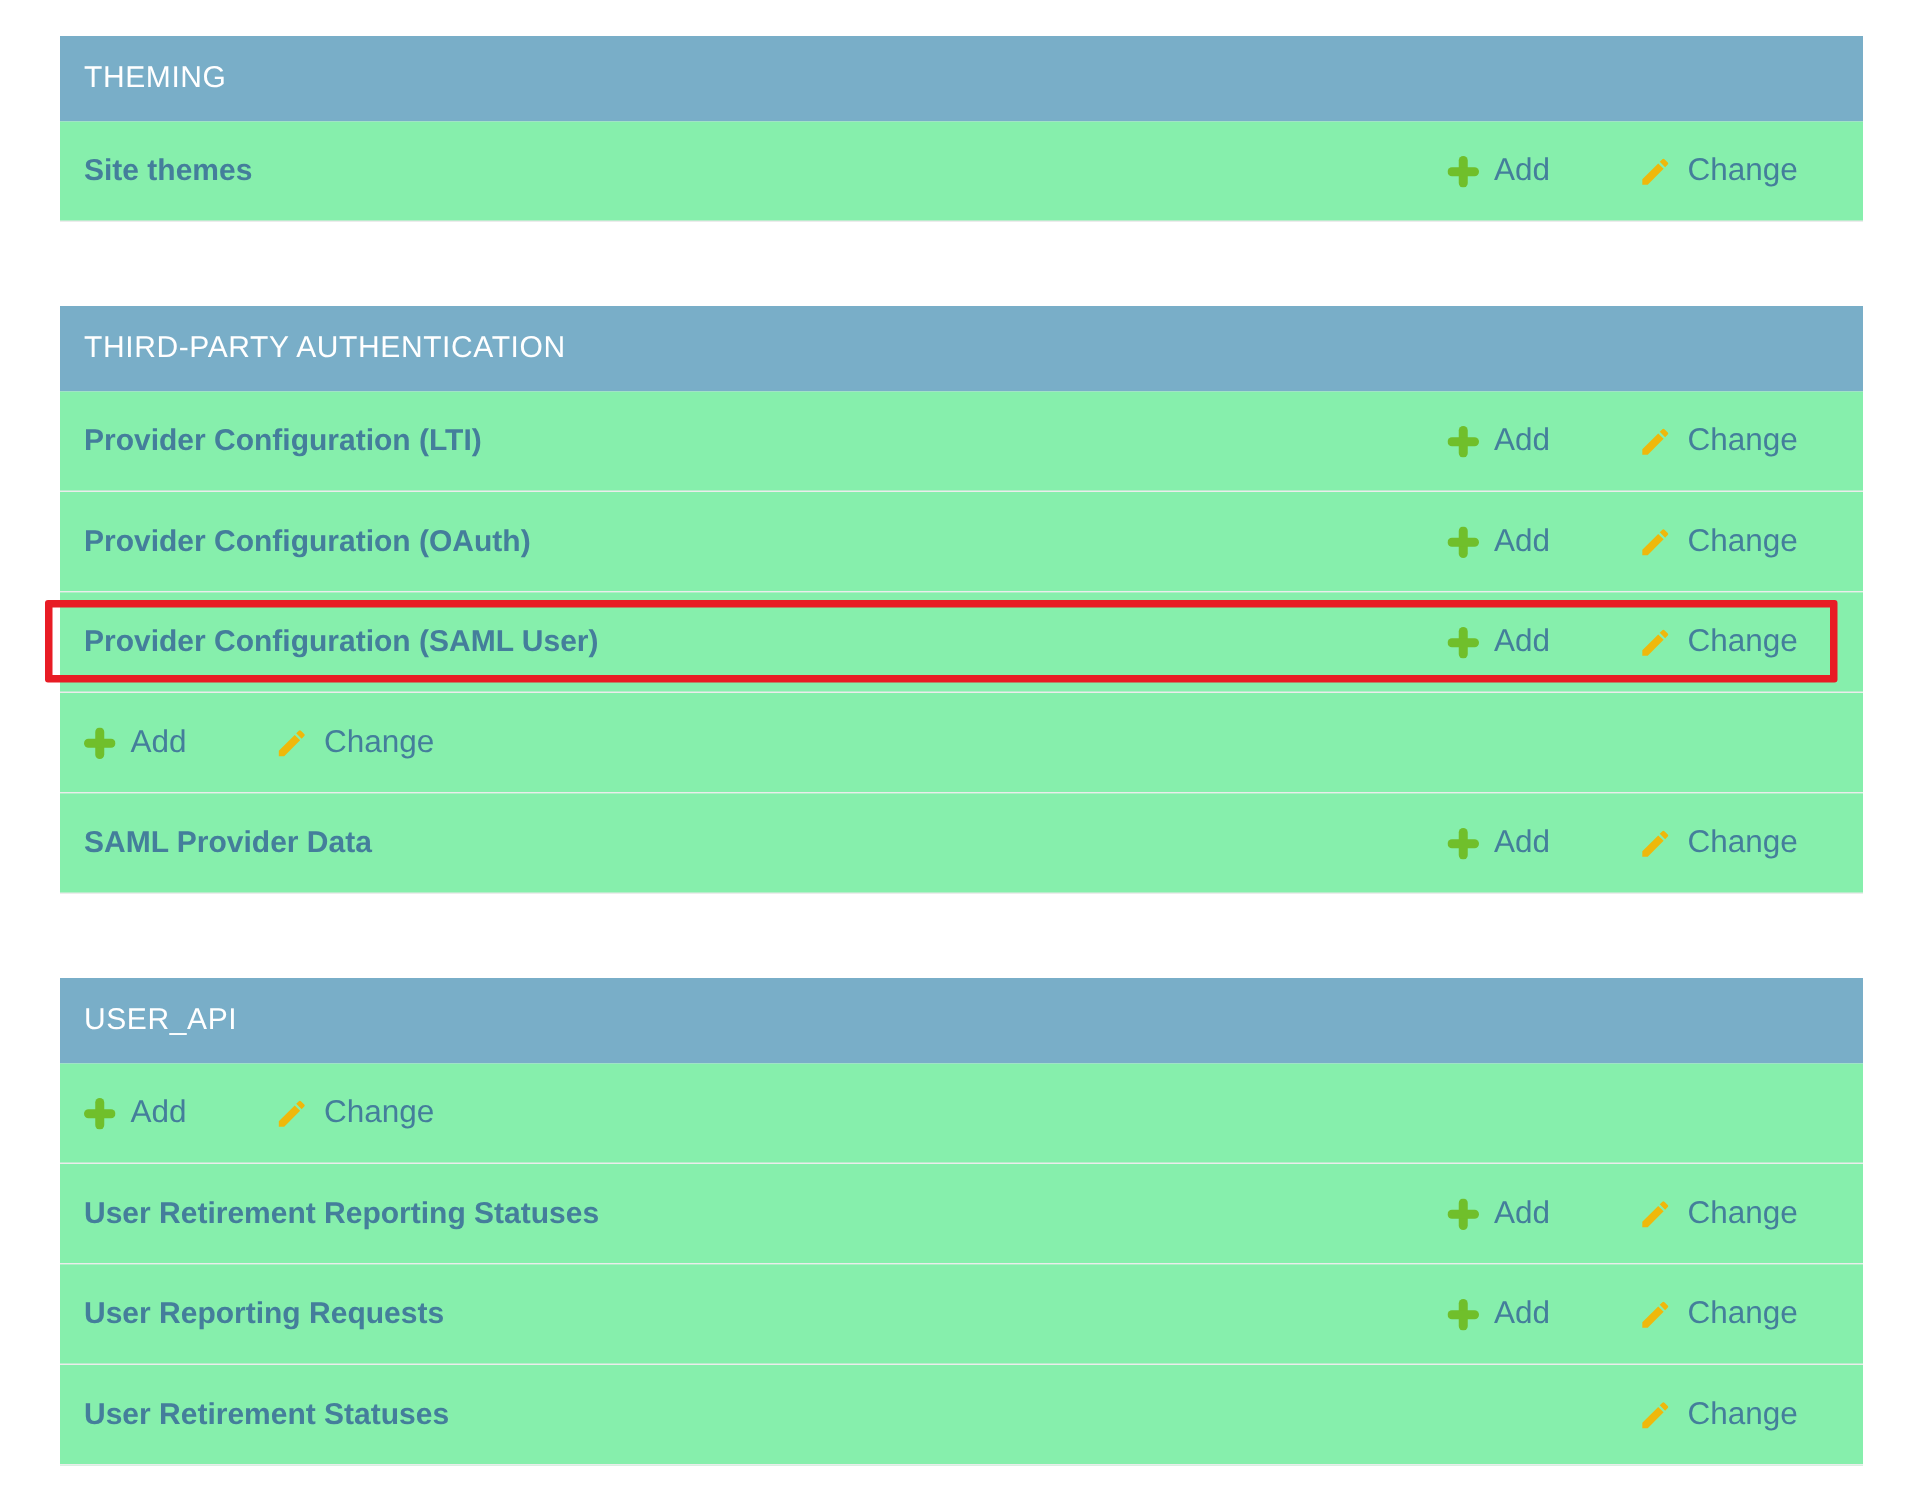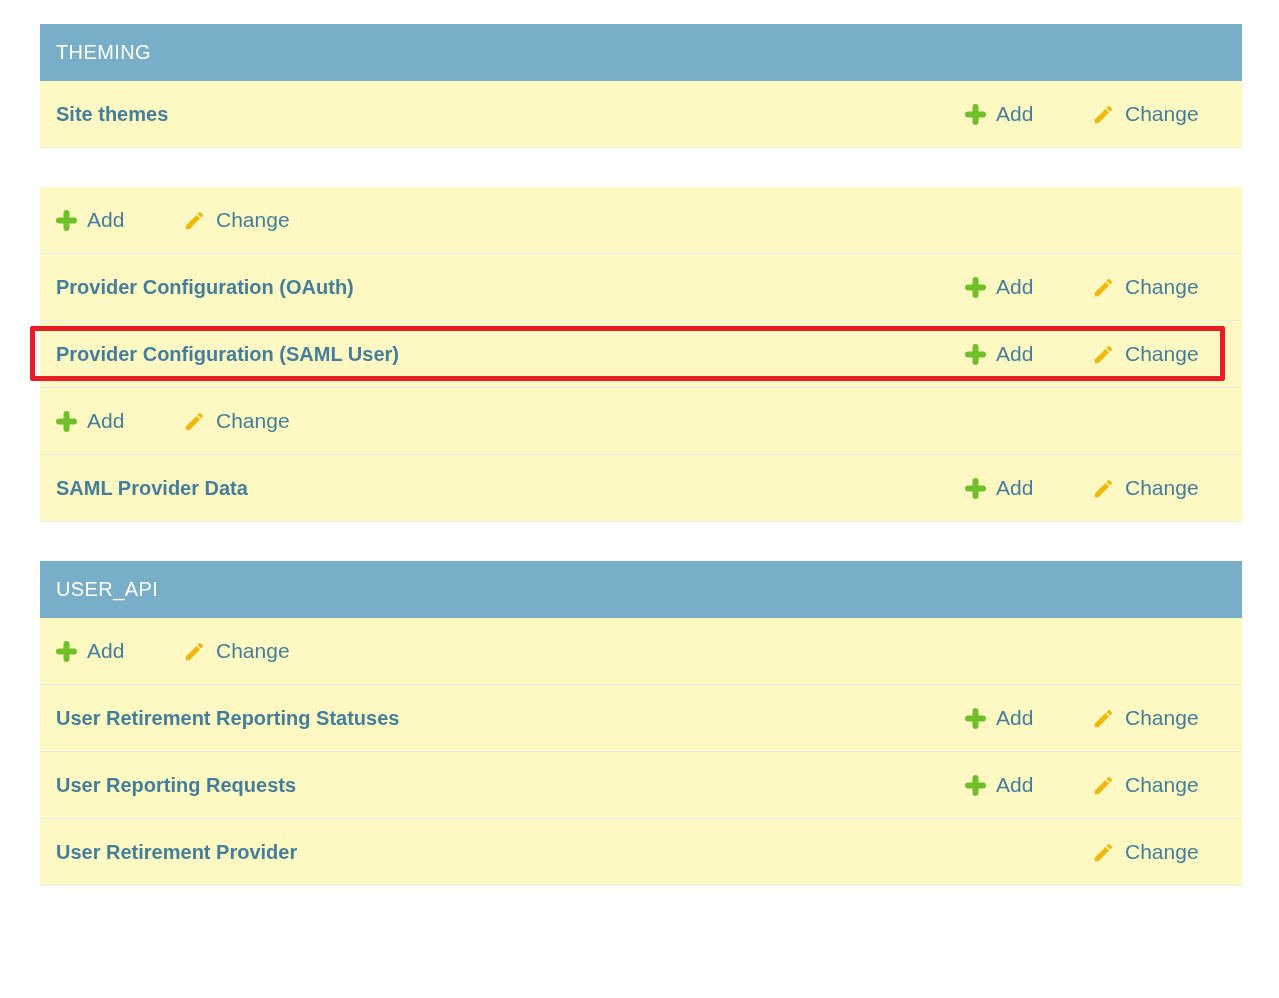--- a/index.html
+++ b/index.html
@@ -14,32 +14,32 @@
   }
   * { margin: 0; padding: 0; box-sizing: border-box; }
   html, body { background: var(--page-bg); }
   body {
     font-family: "Liberation Sans", "DejaVu Sans", sans-serif;
     width: 1279px; height: 998px; overflow: hidden;
   }
   .viewport { position: relative; width: 1279px; height: 998px; }
   .content { position: absolute; left: 40px; top: 24px; width: 1202px; }
 
-  section.module { margin-bottom: 39px; }
+  section.module { margin-bottom: 56px; }
   .module-header {
     height: 57px; background: var(--header-bg); color: var(--header-text);
     display: flex; align-items: center; padding-left: 16px;
     font-size: 20px; font-weight: 400; letter-spacing: 0.4px;
   }
   .row {
     position: relative; height: 67px;
     display: flex; align-items: center;
     padding: 0 32px 0 16px;
     border-bottom: 1px solid var(--divider);
-    background: #fef9c3;
+    background: #86efac;
   }
   a.model-link {
     flex: 1 1 auto;
     font-size: 20px; font-weight: 700;
     color: var(--link); text-decoration: none;
     white-space: nowrap; overflow: hidden;
   }
   .action-cell { display: flex; align-items: center; flex: 0 0 auto; }
   .action-cell.add-cell { width: 127px; }
   .action-cell.change-cell { width: 118px; }
@@ -87,22 +87,24 @@
             <path fill="#efb80b" d="M20.71 7.04a1 1 0 0 0 0-1.41l-2.34-2.34a1 1 0 0 0-1.41 0l-1.83 1.83 3.75 3.75 1.83-1.83z"></path>
           </svg>
         </span>
         <span class="action-label change-label-slot">Change</span>
       </a>
     </div>
   </div>
 </section>
 
   <section class="module">
-
-  <div class="row">
+    <div class="module-header">THIRD-PARTY AUTHENTICATION</div>
+
+  <div class="row">
+    <a href="#" class="model-link">Provider Configuration (LTI)</a>
     <div class="action-cell add-cell">
       <a href="#" class="action-link">
         <span class="icon">
           <svg width="21" height="21" viewBox="0 0 21 21" aria-hidden="true">
             <g stroke="#70bf2b" stroke-width="6" stroke-linecap="round">
               <line x1="10.5" y1="3" x2="10.5" y2="18"></line>
               <line x1="3" y1="10.5" x2="18" y2="10.5"></line>
             </g>
           </svg>
         </span>
@@ -315,21 +317,21 @@
             <path fill="#efb80b" d="M3 17.25V21h3.75L17.81 9.94l-3.75-3.75L3 17.25z"></path>
             <path fill="#efb80b" d="M20.71 7.04a1 1 0 0 0 0-1.41l-2.34-2.34a1 1 0 0 0-1.41 0l-1.83 1.83 3.75 3.75 1.83-1.83z"></path>
           </svg>
         </span>
         <span class="action-label change-label-slot">Change</span>
       </a>
     </div>
   </div>
 
   <div class="row">
-    <a href="#" class="model-link">User Retirement Provider</a>
+    <a href="#" class="model-link">User Retirement Statuses</a>
     <div class="action-cell add-cell hidden-action">
       <a href="#" class="action-link">
         <span class="icon">
           <svg width="21" height="21" viewBox="0 0 21 21" aria-hidden="true">
             <g stroke="#70bf2b" stroke-width="6" stroke-linecap="round">
               <line x1="10.5" y1="3" x2="10.5" y2="18"></line>
               <line x1="3" y1="10.5" x2="18" y2="10.5"></line>
             </g>
           </svg>
         </span>

